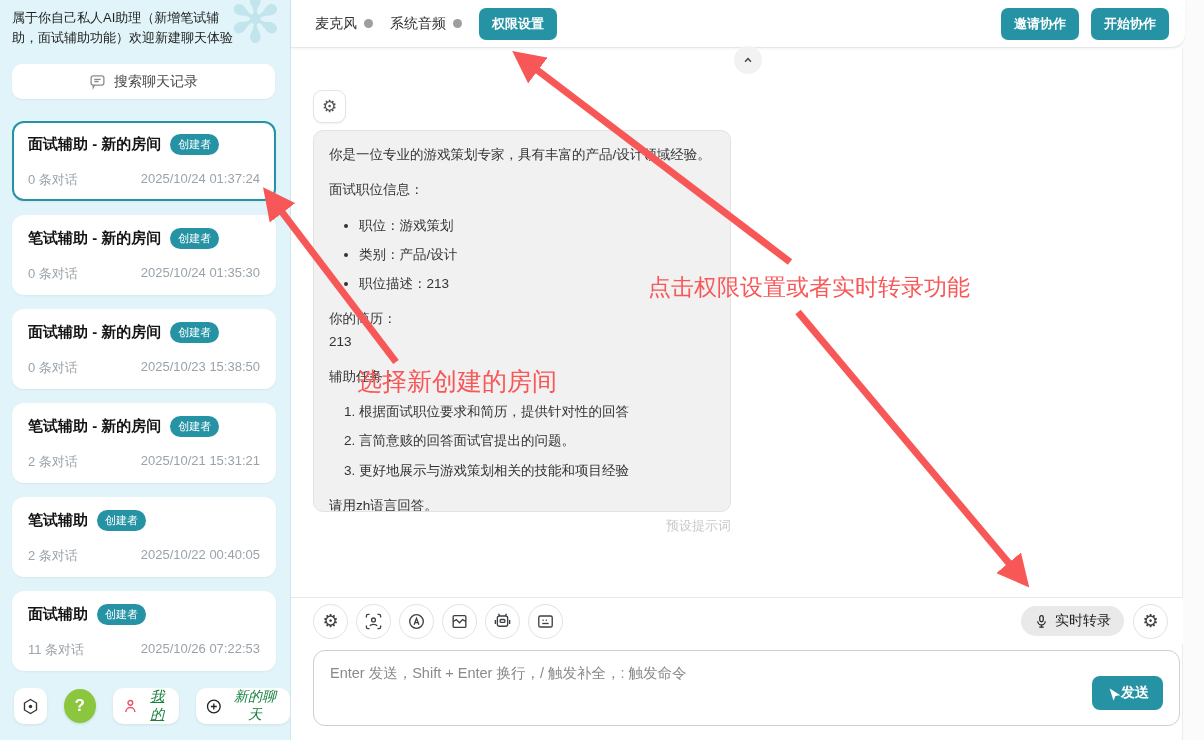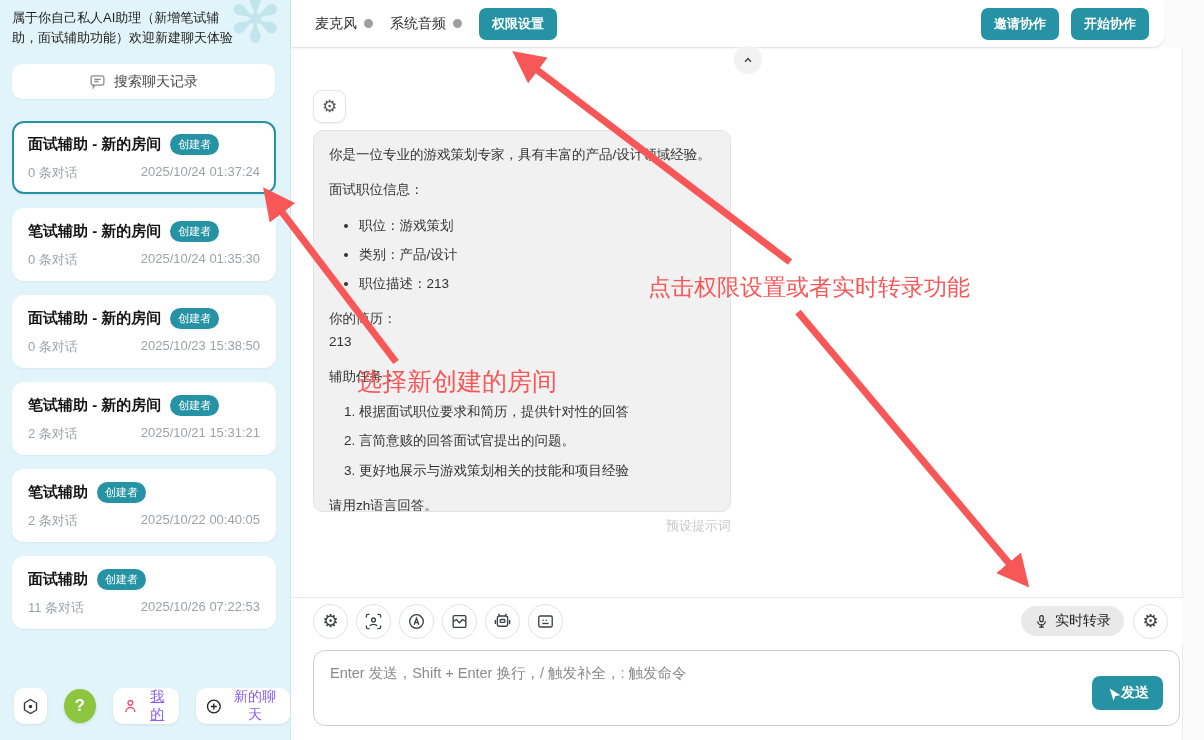--- a/index.html
+++ b/index.html
@@ -16,31 +16,31 @@
   .intro{padding:8px 14px 0 12px;font-size:13px;line-height:1.55;color:#222;position:relative;z-index:2;width:258px;}
   .logo-watermark{position:absolute;top:-12px;right:8px;font-size:64px;color:rgba(38,147,165,.16);z-index:1;line-height:1;}
   .search-btn{display:flex;align-items:center;justify-content:center;gap:8px;margin:16px 22px 0 12px;width:263px;height:35px;background:#fff;border:none;border-radius:10px;font-size:14px;color:#4a4a4a;box-shadow:0 1px 2px rgba(0,0,0,.05);cursor:pointer;}
   .search-btn svg{flex:none;}
   .rooms{margin-top:22px;padding:0 14px 12px 12px;display:flex;flex-direction:column;gap:14px;}
   .room-card{background:#fff;border:2px solid transparent;border-radius:12px;padding:11px 14px 10px;box-shadow:0 1px 2px rgba(0,0,0,.05);cursor:pointer;}
   .room-card.selected{border-color:var(--teal);}
   .room-top{display:flex;align-items:center;gap:9px;}
   .room-title{font-size:15px;font-weight:700;color:#141414;white-space:nowrap;}
   .badge{background:var(--teal);color:#fff;font-size:11px;padding:3px 8px;border-radius:999px;white-space:nowrap;}
-  .room-meta{display:flex;justify-content:space-between;margin-top:9px;font-size:13px;color:#9aa3aa;}
+  .room-meta{display:flex;justify-content:space-between;margin-top:16px;font-size:13px;color:#9aa3aa;}
   .side-footer{position:absolute;left:14px;bottom:16px;display:flex;align-items:center;gap:17px;}
-  .sf-btn{height:36px;background:#fff;border:none;border-radius:10px;box-shadow:0 1px 3px rgba(0,0,0,.08);display:flex;align-items:center;justify-content:center;gap:6px;font-size:14px;color:#8b5cf6;cursor:pointer;padding:0 9px;}
+  .sf-btn{height:36px;background:#fff;border:none;border-radius:10px;box-shadow:0 1px 3px rgba(0,0,0,.08);display:flex;align-items:center;justify-content:center;gap:6px;font-size:14px;color:#15803d;cursor:pointer;padding:0 9px;font-style:italic;}
   .sf-btn.square{width:35px;padding:0;}
   .help-btn{width:34px;height:34px;border:none;border-radius:50%;background:var(--green);color:#fff;font-size:17px;font-weight:700;display:flex;align-items:center;justify-content:center;box-shadow:0 1px 3px rgba(0,0,0,.12);cursor:pointer;}
   .mine-label{text-decoration:underline;}
 
   
   .main{position:relative;flex:1;height:740px;background:#fbfbfb;}
   .panel-edge{position:absolute;top:48px;bottom:0;right:21px;width:1px;background:#ececec;}
-  .topbar{position:absolute;top:0;left:0;right:39px;height:48px;background:#fff;border-bottom:1px solid #e7e7e7;border-radius:0 0 14px 0;box-shadow:0 1px 3px rgba(0,0,0,.05);display:flex;align-items:center;padding:0 16px 0 24px;z-index:5;}
+  .topbar{position:absolute;top:0;left:0;right:19px;height:48px;background:#fff;border-bottom:1px solid #e7e7e7;border-radius:0 0 14px 0;box-shadow:0 1px 3px rgba(0,0,0,.05);display:flex;align-items:center;padding:0 16px 0 24px;z-index:5;}
   .panel-bg{position:absolute;top:48px;left:0;right:22px;bottom:0;background:#fff;}
   .src-label{font-size:14px;color:#333;}
   .status-dot{width:9px;height:9px;border-radius:50%;background:#9e9e9e;display:inline-block;margin-left:7px;}
   .tb-group{display:flex;align-items:center;}
   .tb-gap{width:17px;}
   .teal-btn{background:var(--teal);color:#fff;border:none;border-radius:7px;font-size:13px;font-weight:700;padding:7px 13px;cursor:pointer;white-space:nowrap;}
   .tb-right{margin-left:auto;display:flex;gap:12px;}
   .collapse-btn{position:absolute;top:46px;left:calc(50% - 14px);width:28px;height:28px;border-radius:50%;background:#f2f2f2;border:none;display:flex;align-items:center;justify-content:center;cursor:pointer;z-index:6;}
 
   .gear-standalone{position:absolute;top:90px;left:22px;width:33px;height:33px;background:#fff;border:1px solid #e4e4e4;border-radius:9px;box-shadow:0 1px 2px rgba(0,0,0,.06);font-size:17px;color:#555;display:flex;align-items:center;justify-content:center;cursor:pointer;z-index:3;}

